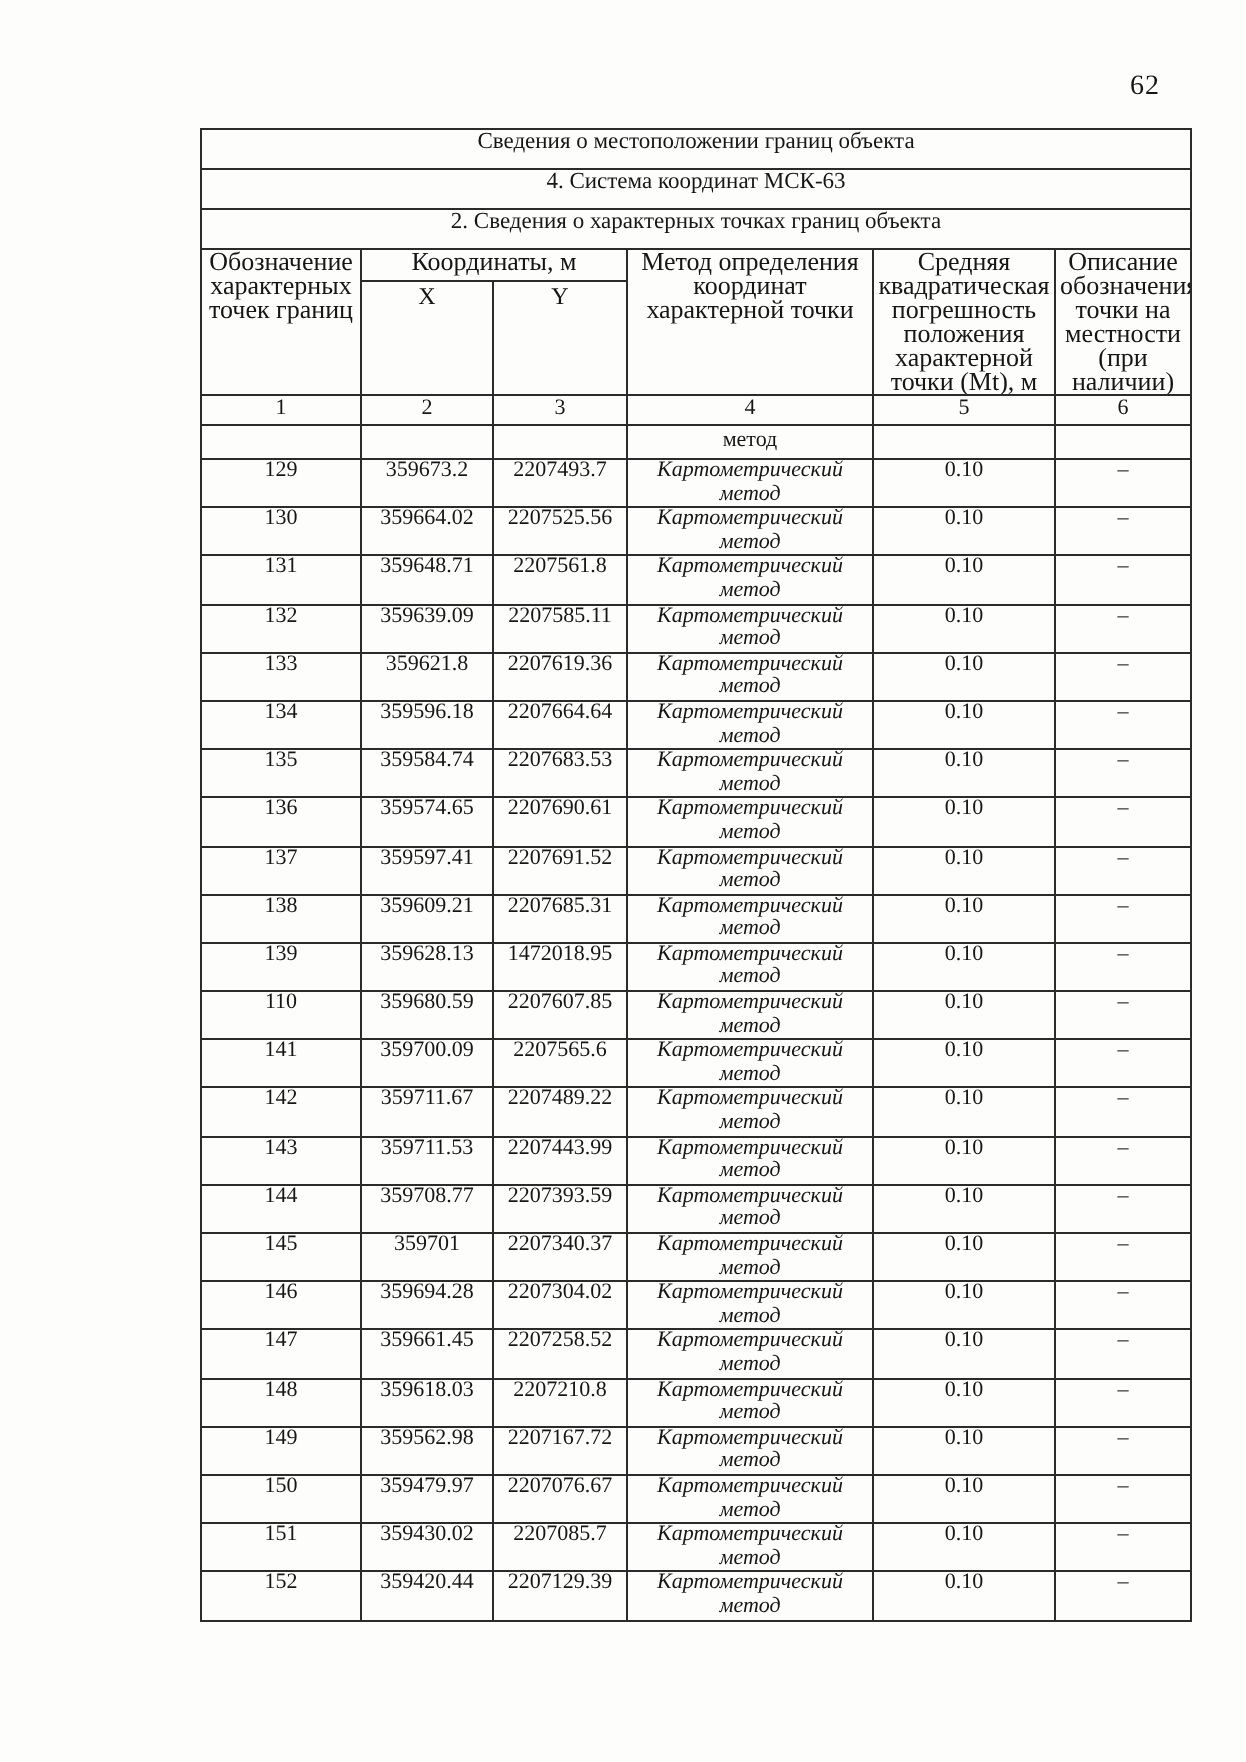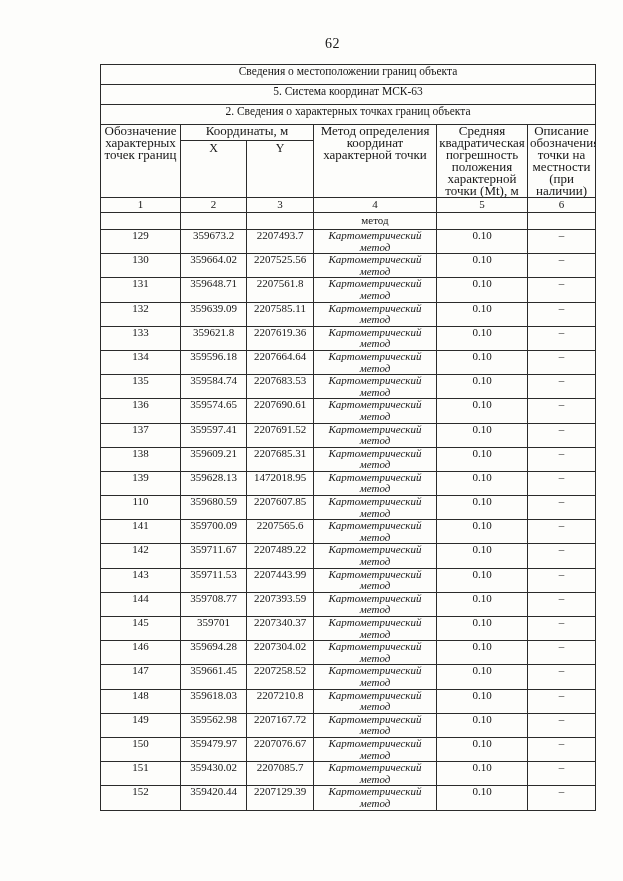--- a/index.html
+++ b/index.html
@@ -12,21 +12,21 @@
     color: #161616;
     font-family: "Liberation Serif", "DejaVu Serif", serif;
     overflow: hidden;
   }
 
   .page-number {
     position: absolute;
     top: 36px;
     left: 85px;
     width: 495px;
-    text-align: center;
+    text-align: right;
     font-size: 14px;
     letter-spacing: 0.5px;
   }
 
   table.doc-table {
     position: absolute;
     left: 100px;
     top: 64px;
     width: 495px;
     border-collapse: collapse;
@@ -101,21 +101,21 @@
     <col style="width:67px">
     <col style="width:123px">
     <col style="width:91px">
     <col style="width:68px">
   </colgroup>
   <tbody>
     <tr class="row-title">
       <td colspan="6">Сведения о местоположении границ объекта</td>
     </tr>
     <tr class="row-section">
-      <td colspan="6">5. Система координат МСК-63</td>
+      <td colspan="6">4. Система координат МСК-63</td>
     </tr>
     <tr class="row-section">
       <td colspan="6">2. Сведения о характерных точках границ объекта</td>
     </tr>
     <tr class="header-row">
       <td rowspan="2">Обозначение характерных точек границ</td>
       <td colspan="2" class="coords-group">Координаты, м</td>
       <td rowspan="2">Метод определения координат характерной точки</td>
       <td rowspan="2">Средняя квадратическая погрешность положения характерной точки (Mt), м</td>
       <td rowspan="2">Описание обозначения точки на местности (при наличии)</td>

